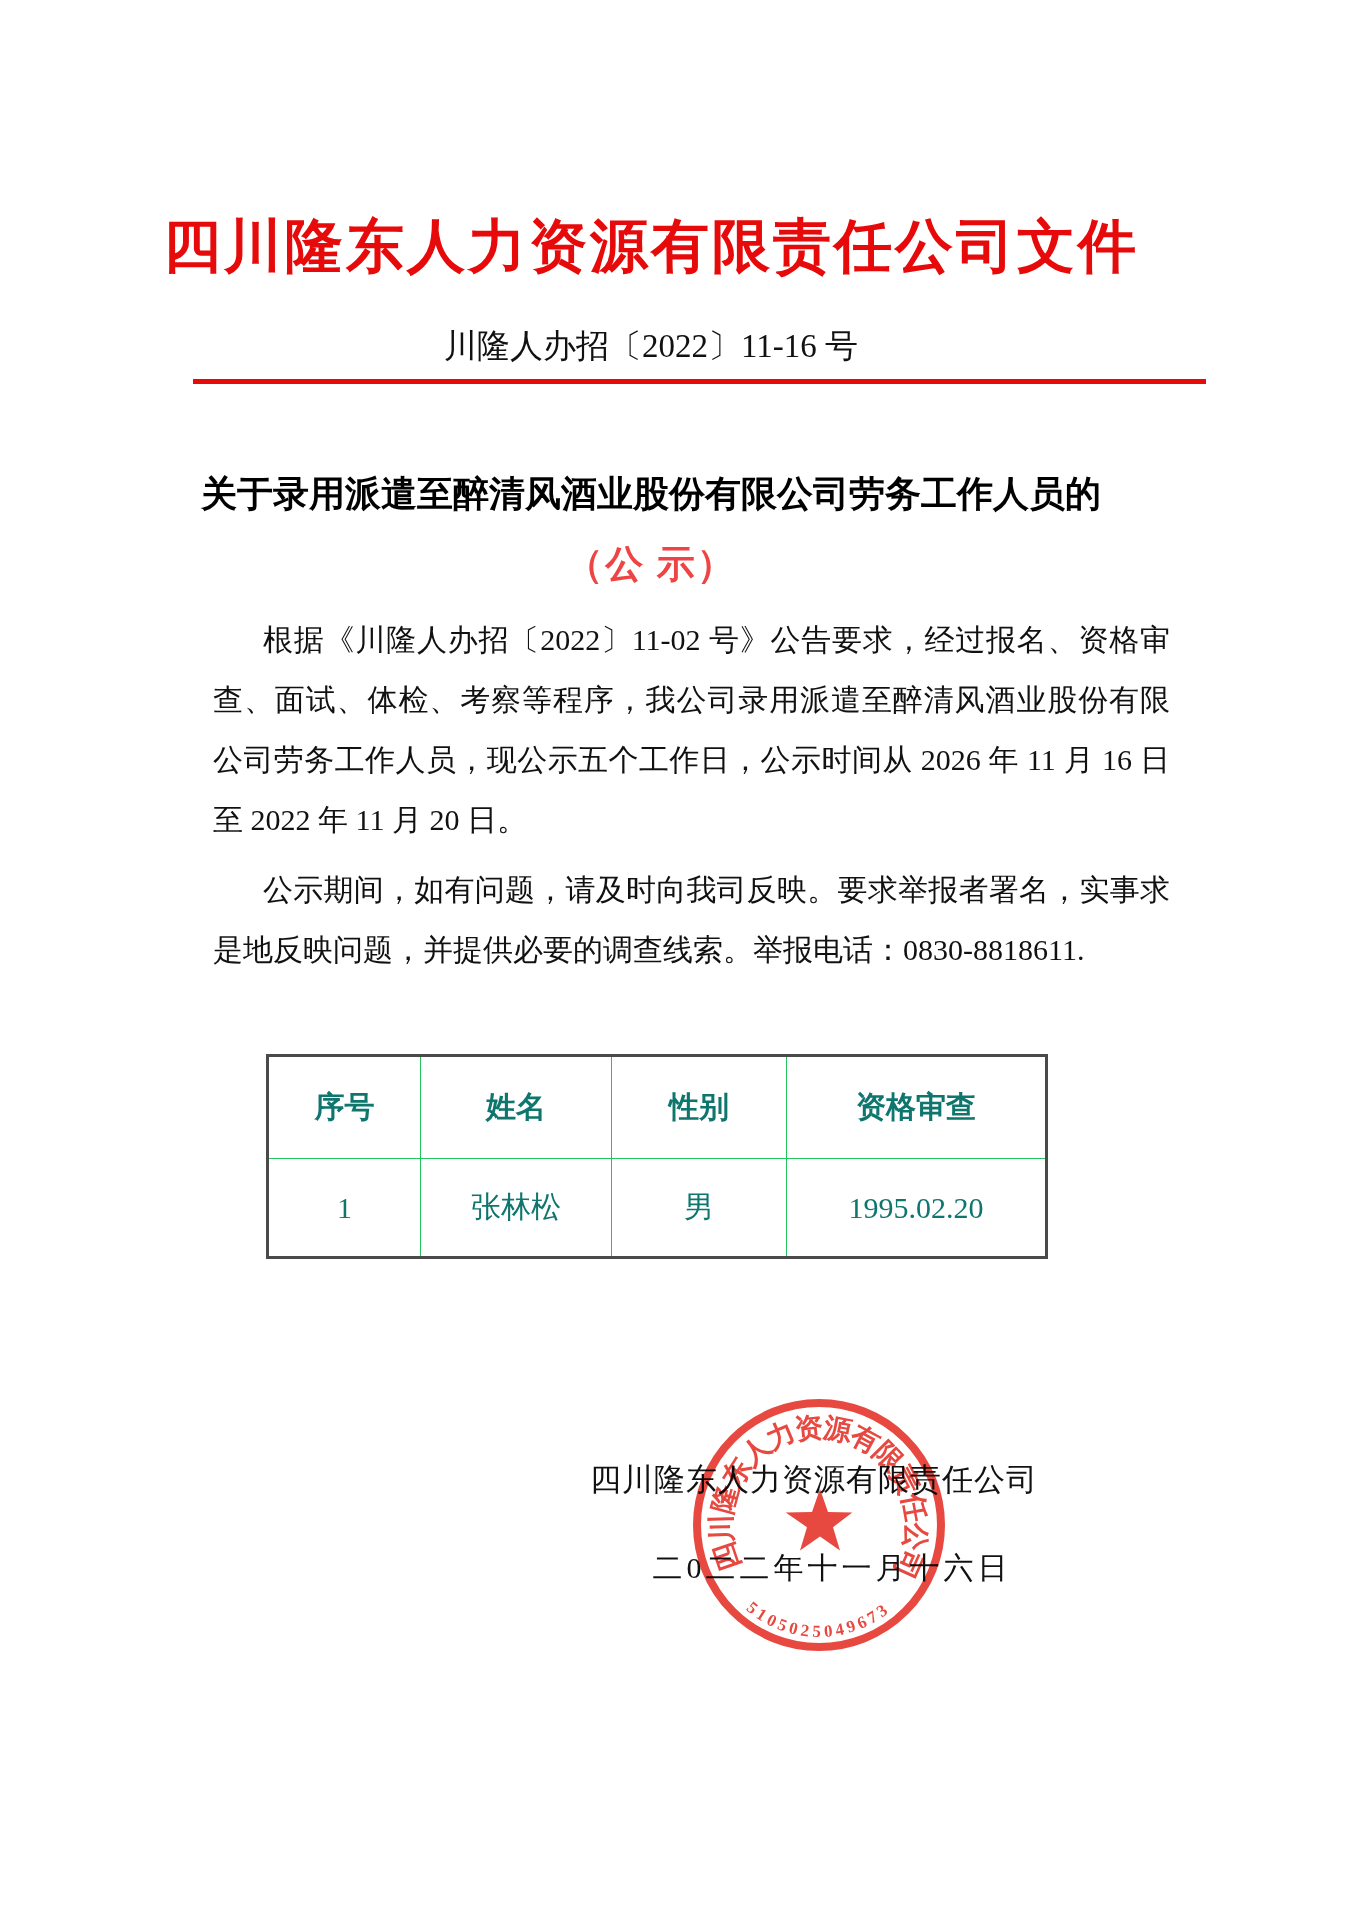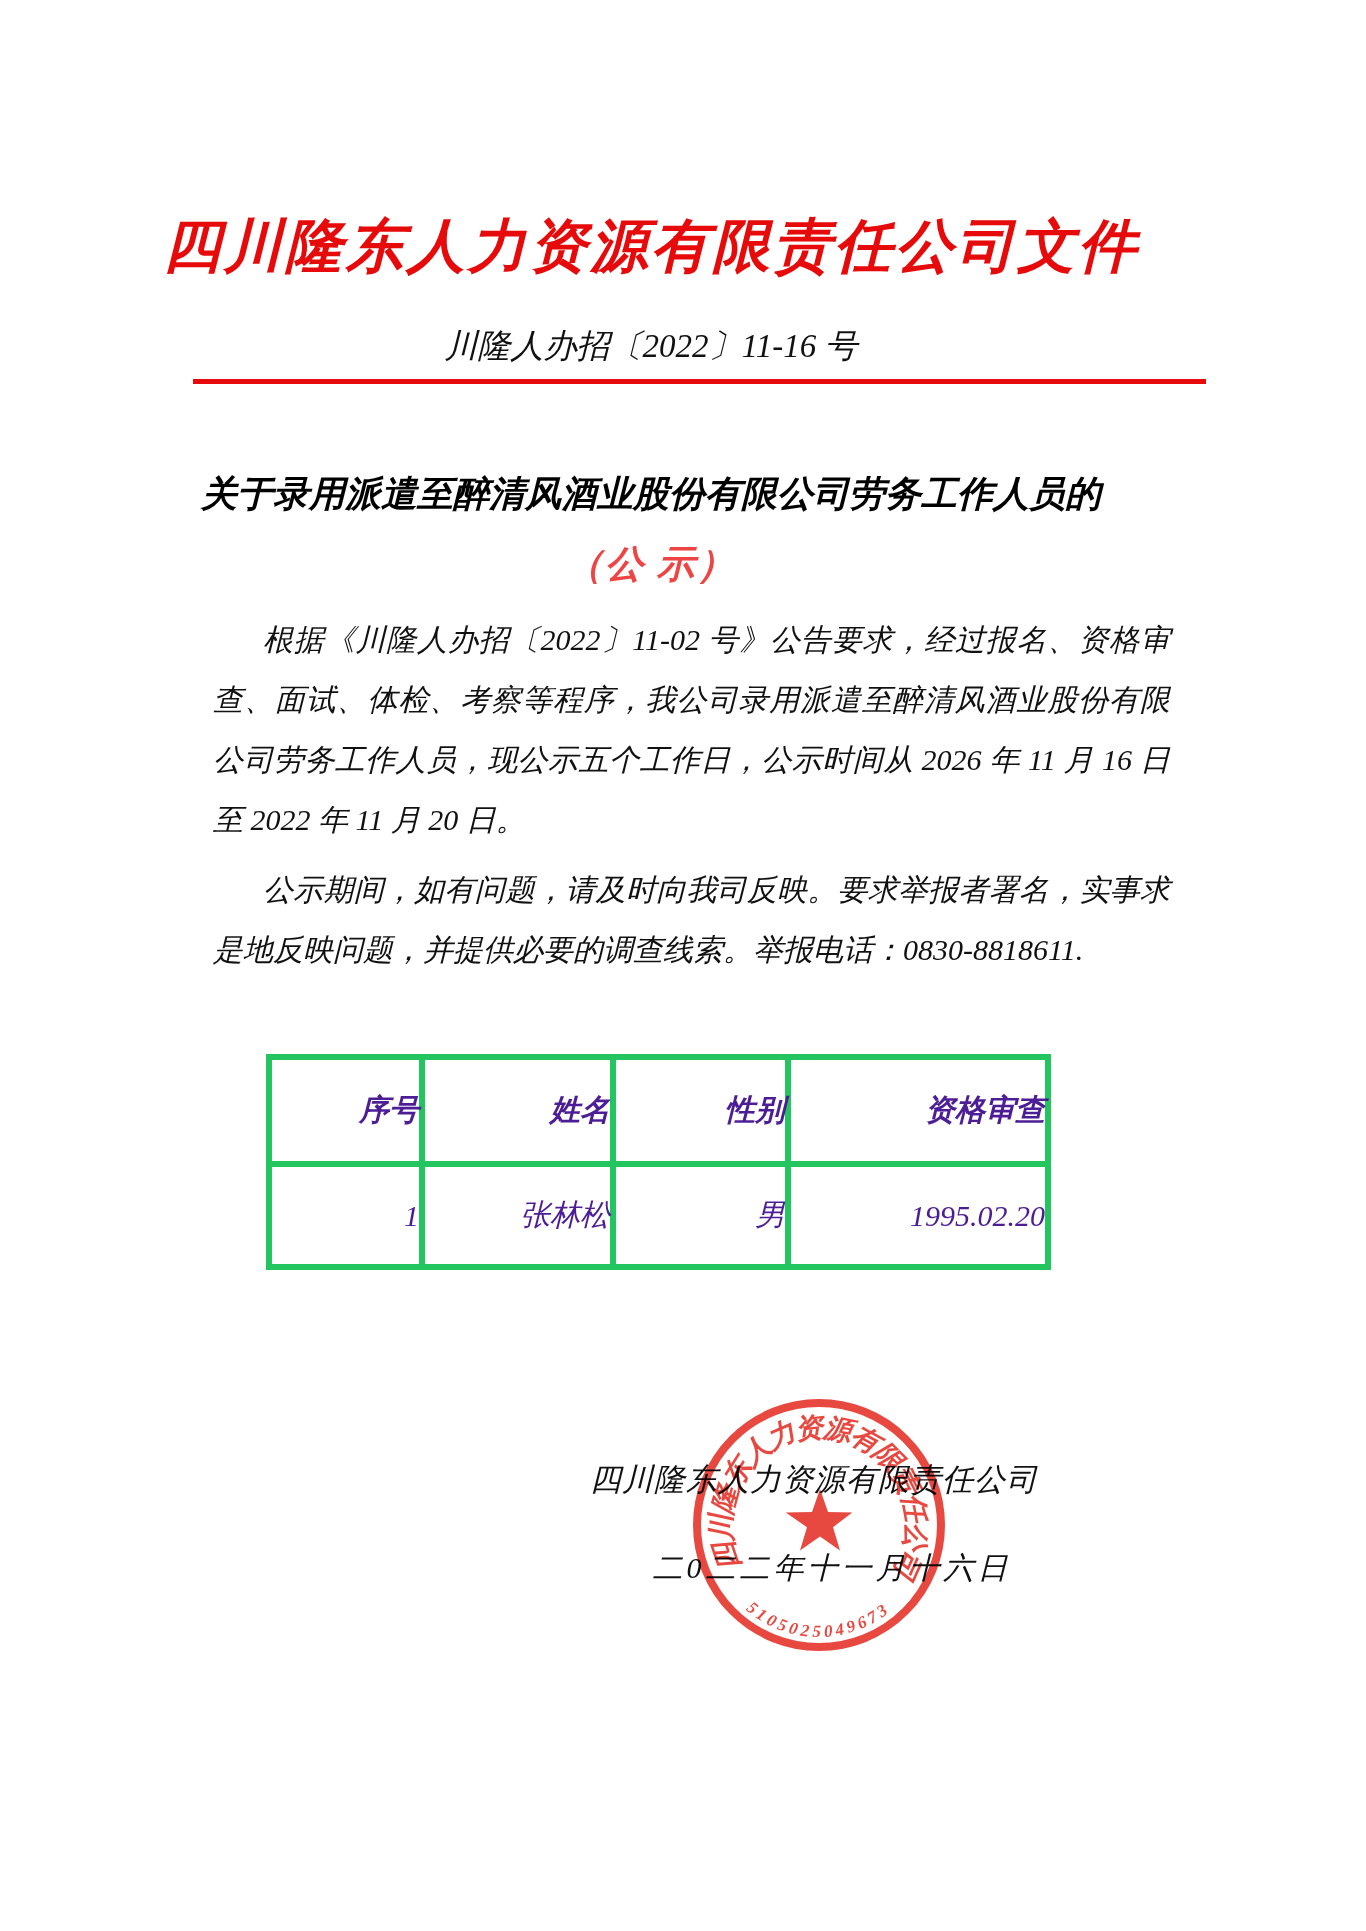--- a/index.html
+++ b/index.html
@@ -4,21 +4,20 @@
 <style>
   html,body{margin:0;padding:0;background:#ffffff;}
   .page{
     position:relative;
     width:1302px;
     height:1931px;
     background:#ffffff;
     font-family:"Liberation Serif","DejaVu Serif",serif;
     color:#1a1a1a;
     overflow:hidden;
-    font-style:italic;
   }
   .org-title{
     position:absolute; top:208px; left:0; width:100%;
     text-align:center;
     font-size:58px; font-weight:bold; letter-spacing:3px;
     color:#e60a0a;
     white-space:nowrap;
   }
   .doc-number{
     position:absolute; top:324px; left:0; width:100%;
@@ -53,25 +52,25 @@
   .body-text p{ margin:0; text-indent:50px; }
   .body-text p + p{ margin-top:10px; }
 
   table.roster{
     position:absolute; top:1054px; left:266px;
     border-collapse:collapse;
     table-layout:fixed;
     border:3px solid #4a4a4a;
   }
   table.roster th, table.roster td{
-    border:6px solid #22c55e;
-    text-align:right; vertical-align:middle;
+    border:1px solid #22c55e;
+    text-align:center; vertical-align:middle;
     padding:0;
     font-size:30px;
-    color:#4c1d95;
+    color:#0f766e;
   }
   table.roster th{ font-weight:bold; height:101px; }
   table.roster td{ font-weight:normal; height:97px; }
   .col-seq{width:153px;} .col-name{width:191px;}
   .col-sex{width:175px;} .col-birth{width:260px;}
 
   .sig-block{
     position:absolute; left:420px; top:1459px; width:788px;
     text-align:center;
   }

